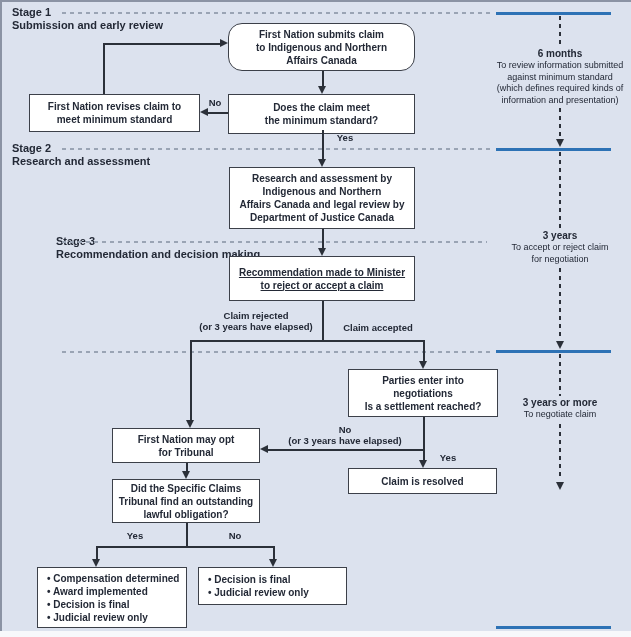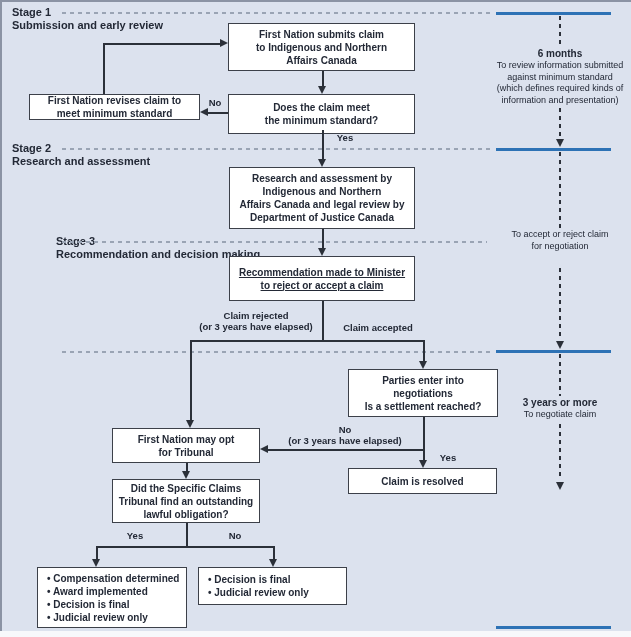--- a/index.html
+++ b/index.html
@@ -60,26 +60,26 @@
   <div class="dash-h" style="left:62px;top:148px;width:428px;"></div>
 
   <div class="stage" style="left:12px;top:235px;margin-left:44px;">
     <div class="stage-title">Stage 3</div>
     <div class="stage-sub">Recommendation and decision making</div>
   </div>
   <div class="dash-h" style="left:62px;top:241px;width:425px;"></div>
 
   <div class="dash-h" style="left:62px;top:351px;width:428px;"></div>
 
-  <div class="box" style="left:228px;top:23px;width:187px;height:48px;">First Nation submits claim
+  <div class="box" style="left:228px;top:23px;width:187px;height:48px;border-radius:14px;">First Nation submits claim
 to Indigenous and Northern
 Affairs Canada</div>
   <div class="box" style="left:228px;top:94px;width:187px;height:40px;">Does the claim meet
 the minimum standard?</div>
-  <div class="box" style="left:29px;top:94px;width:171px;height:26px;">First Nation revises claim to
+  <div class="box" style="left:29px;top:94px;width:171px;height:38px;">First Nation revises claim to
 meet minimum standard</div>
   <div class="box" style="left:229px;top:167px;width:186px;height:62px;">Research and assessment by
 Indigenous and Northern
 Affairs Canada and legal review by
 Department of Justice Canada</div>
   <div class="box" style="left:229px;top:256px;width:186px;height:45px;text-decoration:underline;">Recommendation made to Minister
 to reject or accept a claim</div>
   <div class="box" style="left:348px;top:369px;width:150px;height:48px;">Parties enter into
 negotiations
 Is a settlement reached?</div>
@@ -163,20 +163,21 @@
   <div class="arr-d" style="left:556px;top:482px;"></div>
 
   <div class="tl-note" style="top:47px;">
     <div class="tl-dur">6 months</div>
     <div class="tl-desc">To review information submitted
 against minimum standard
 (which defines required kinds of
 information and presentation)</div>
   </div>
   <div class="tl-note" style="top:229px;">
+    <div class="tl-dur">3 years</div>
     <div class="tl-desc">To accept or reject claim
 for negotiation</div>
   </div>
   <div class="tl-note" style="top:396px;">
     <div class="tl-dur">3 years or more</div>
     <div class="tl-desc">To negotiate claim</div>
   </div>
 
   <div class="bottom-strip"></div>
 </div>

